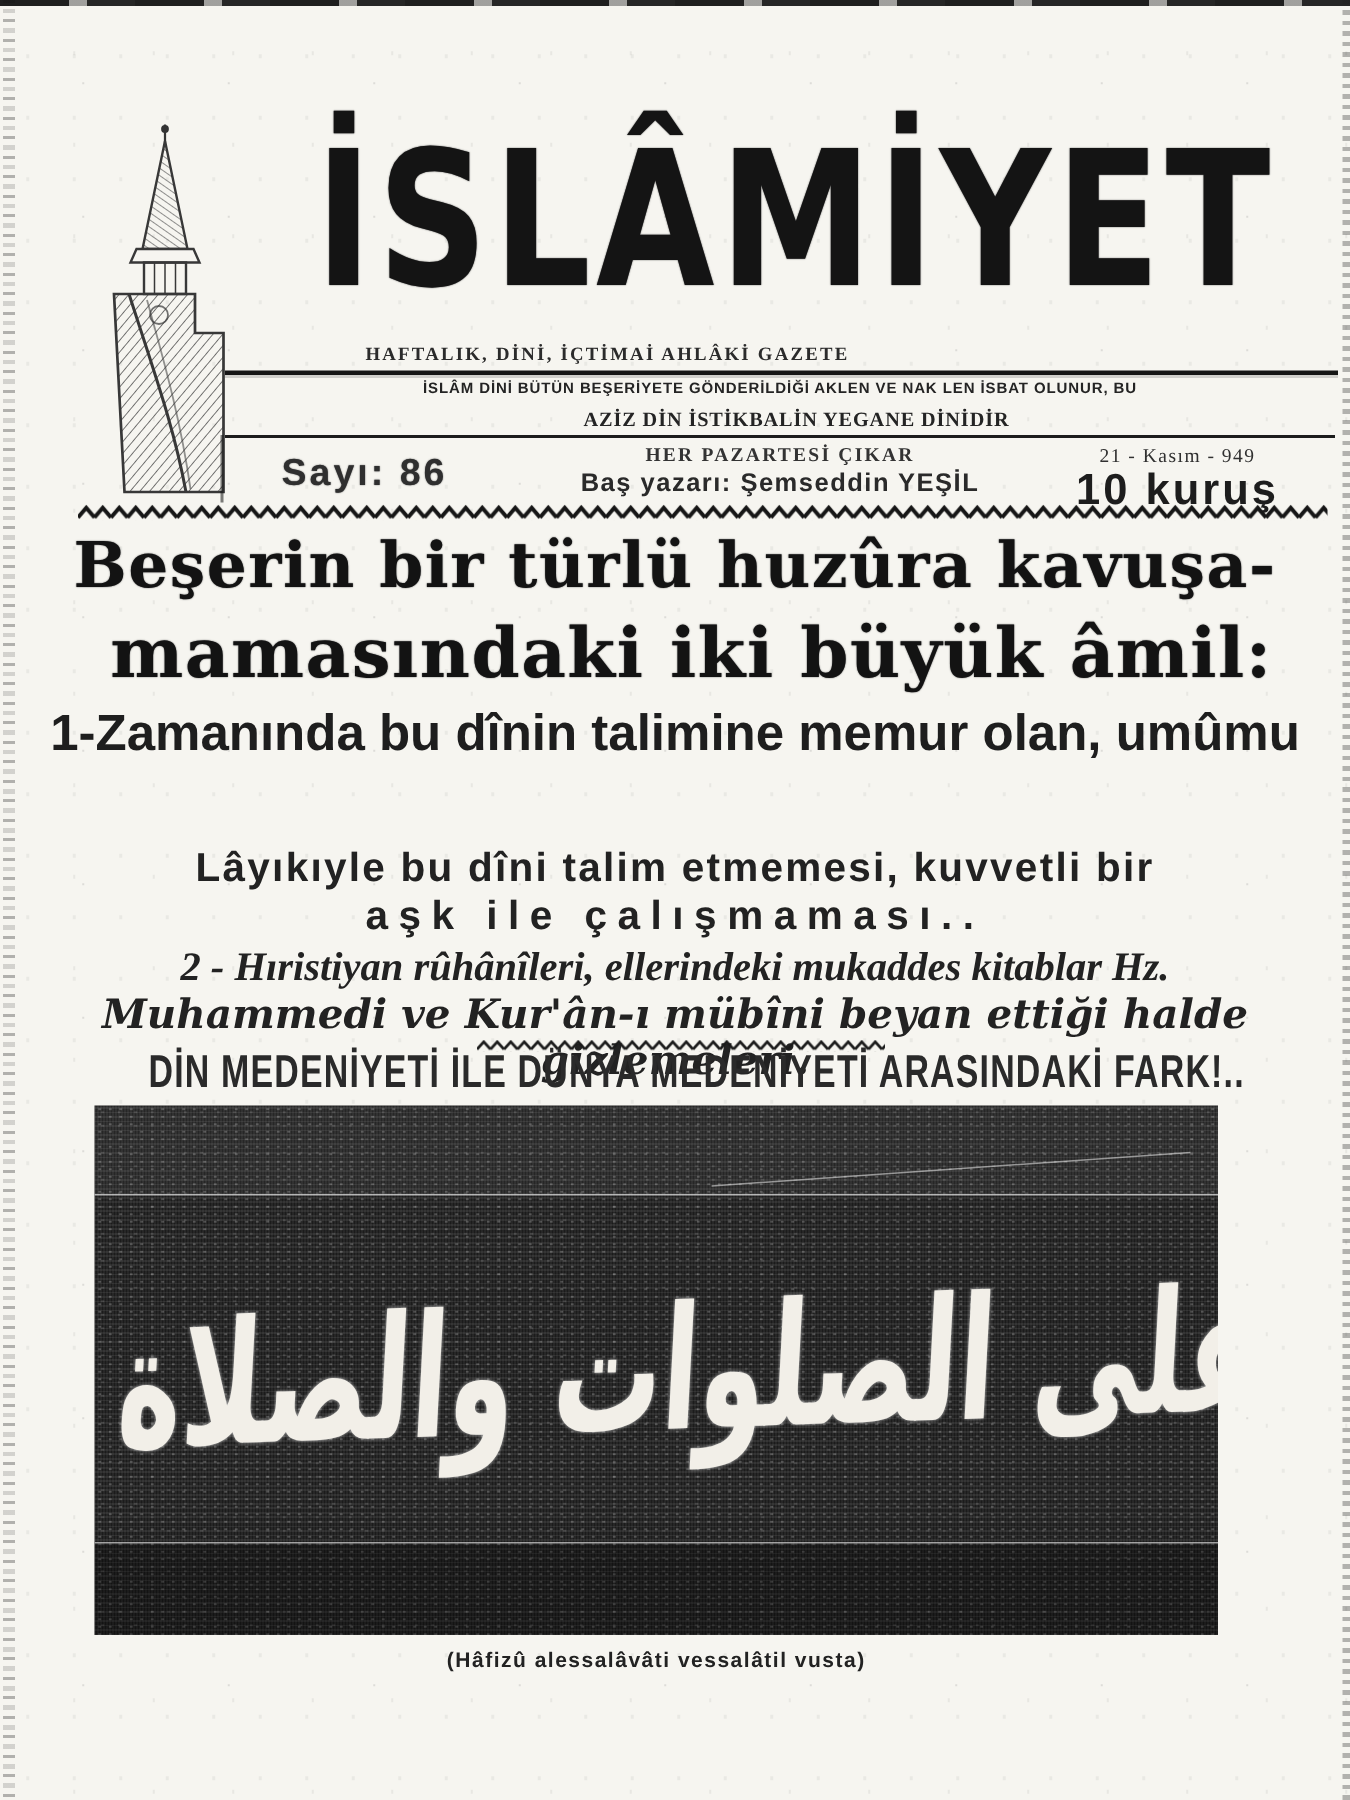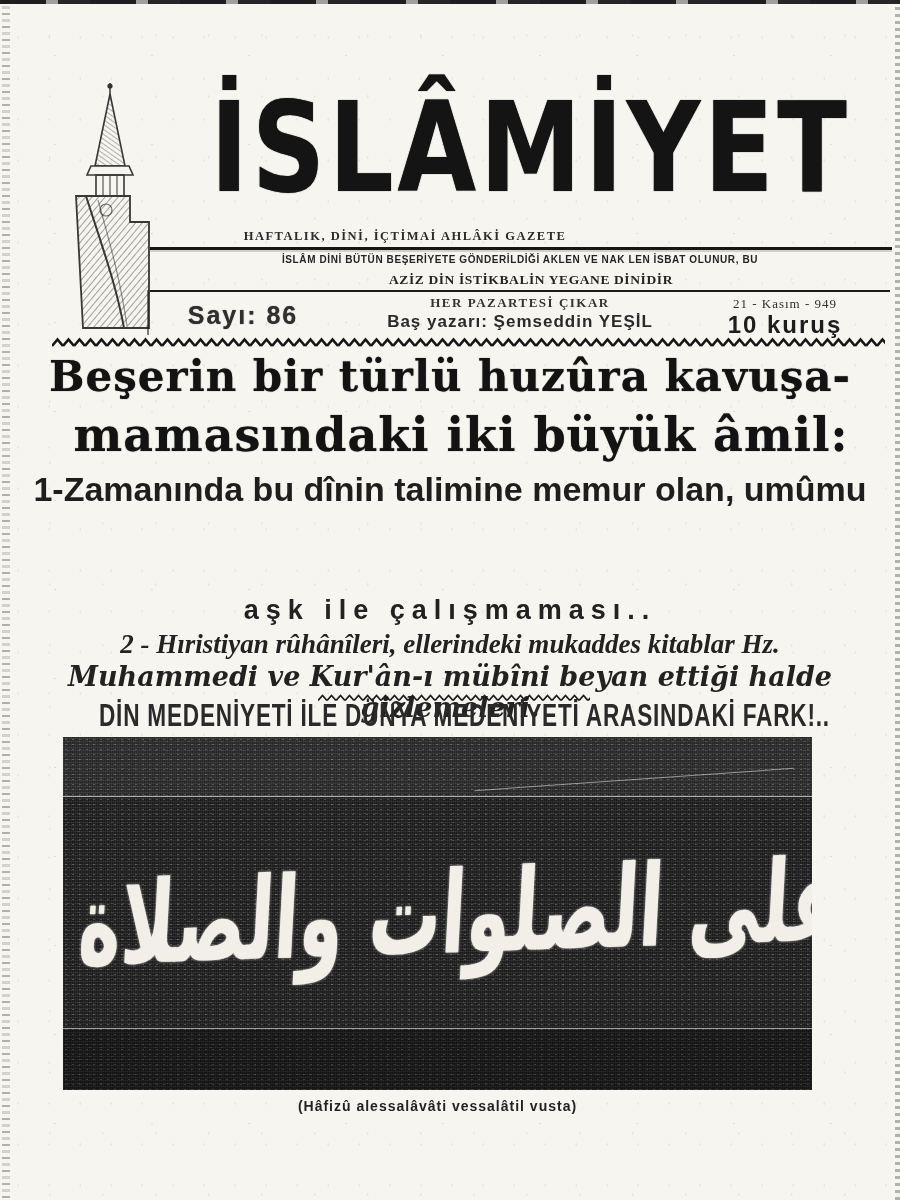--- a/index.html
+++ b/index.html
@@ -42,21 +42,21 @@
     font-size:13.5px;letter-spacing:.6px;color:#242424;padding-left:22px;}
   .rule-b{left:150px;right:10px;top:290px;height:2px;background:#1c1c1c;}
   .vsep{left:147px;top:290px;width:2px;height:45px;background:rgba(20,20,20,.55);}
   .issue{left:158px;top:301px;width:170px;font-size:25px;font-weight:bold;letter-spacing:2px;
     color:#2f2f2f;text-shadow:0 0 1px #555;}
   .schedule{left:330px;top:295px;width:380px;font-family:"Liberation Serif", serif;font-weight:bold;
     font-size:13px;letter-spacing:1.5px;color:#333;}
   .editor{left:330px;top:312px;width:380px;font-size:17px;font-weight:bold;letter-spacing:1px;color:#2a2a2a;}
   .date{left:700px;top:296px;width:170px;font-family:"Liberation Serif", serif;font-size:13px;
     letter-spacing:1px;color:#303030;}
-  .price{left:700px;top:311px;width:170px;font-size:24px;font-weight:bold;letter-spacing:2px;color:#1d1d1d;}
+  .price{left:700px;top:311px;width:170px;font-size:29px;font-weight:bold;letter-spacing:2px;color:#1d1d1d;}
   .zz-main{left:52px;top:334px;}
   
   .hl{left:0;width:900px;font-family:"DejaVu Serif", serif;font-weight:bold;color:#131313;
     text-shadow:0 0 1px #444;}
   .hl1{top:352px;font-size:42px;letter-spacing:1px;}
   .hl2{top:408px;font-size:46px;letter-spacing:1px;margin-left:11px;}
   
   .it1a{left:0;width:900px;top:470px;font-size:34px;font-weight:bold;color:#1e1e1e;}
   .it1b{left:0;width:900px;top:515px;font-size:34px;font-weight:bold;color:#1e1e1e;}
   .it1c{left:0;width:900px;top:563px;font-size:27px;font-weight:bold;letter-spacing:1.5px;color:#222;}
@@ -147,20 +147,21 @@
         </pattern>
       </defs>
       <rect width="833" height="11" fill="url(#zz1)"></rect>
     </svg>
   </div>
 
   <div class="abs hl hl1 ctr">Beşerin bir türlü huzûra kavuşa-</div>
   <div class="abs hl hl2 ctr">mamasındaki iki büyük âmil:</div>
 
   <div class="abs it1a ctr">1-Zamanında bu dînin talimine memur olan, umûmu</div>
+  <div class="abs it1c ctr">Lâyıkıyle bu dîni talim etmemesi, kuvvetli bir</div>
   <div class="abs it1d ctr">aşk ile çalışmaması..</div>
   <div class="abs it2a ctr">2 - Hıristiyan rûhânîleri, ellerindeki mukaddes kitablar Hz.</div>
   <div class="abs it2b ctr">Muhammedi ve Kur'ân-ı mübîni beyan ettiği halde gizlemeleri.</div>
 
   <div class="abs zz-small">
     <svg class="zz" width="272" height="8">
       <defs>
         <pattern id="zz2" width="9" height="8" patternUnits="userSpaceOnUse">
           <path d="M0 6.5 L4.5 1.5 L9 6.5" fill="none" stroke="#1a1a1a" stroke-width="1.8"></path>
         </pattern>

